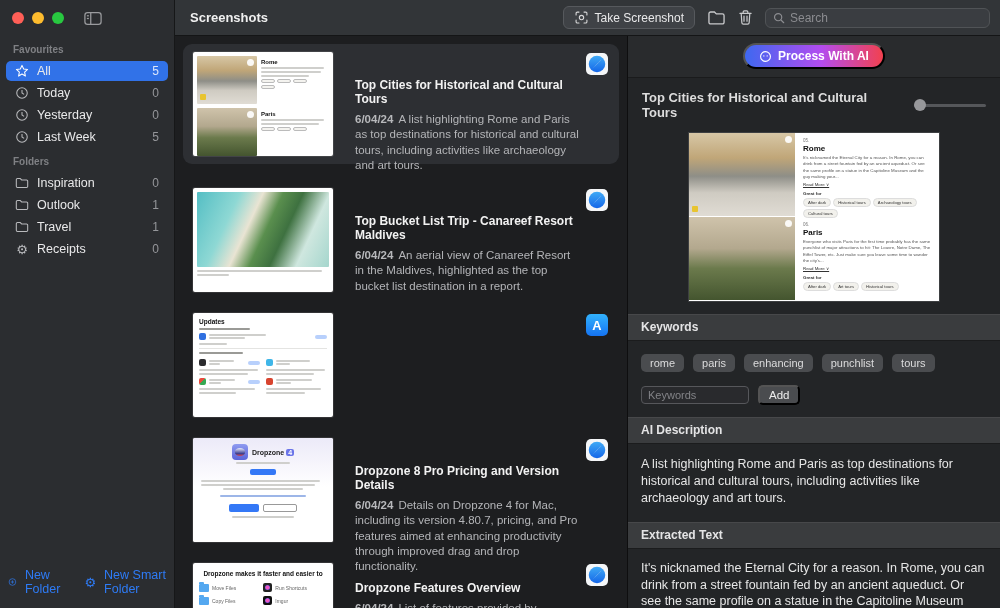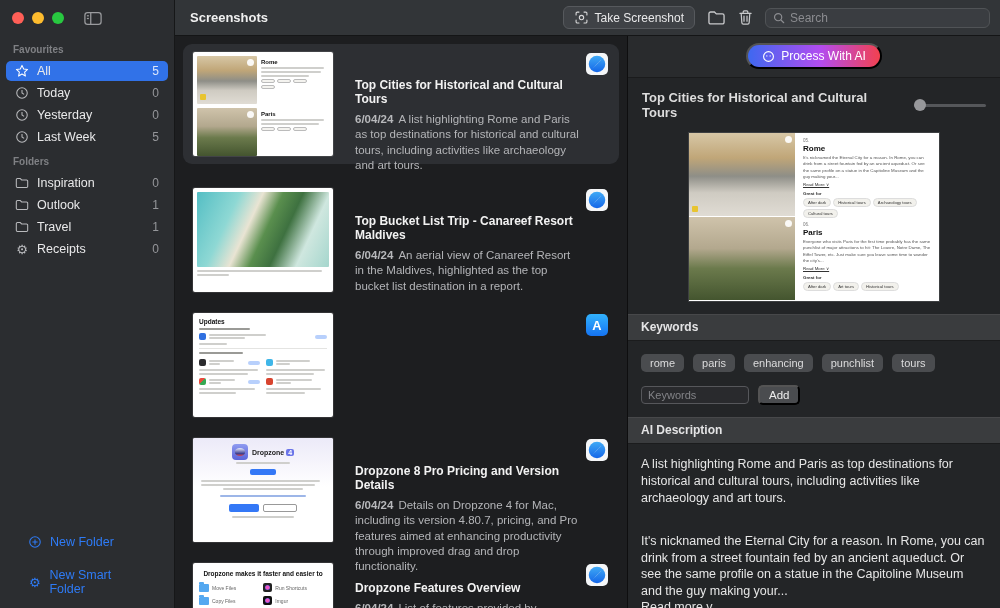--- a/index.html
+++ b/index.html
@@ -16,21 +16,21 @@
   .sb-toggle { margin-left:12px; color:#9a9b9e; display:flex; }
   .side-label { font-size:10px; font-weight:700; color:#7f8084; padding:8px 13px 5px; }
   .side-item { display:flex; align-items:center; gap:8px; margin:1px 6px; padding:3px 9px;
     border-radius:5px; font-size:12.5px; color:#e9e9ea; cursor:default; }
   .side-item svg, .side-item .uico { flex:none; color:#b9babd; }
   .side-item.selected { background:#3172e8; }
   .side-item.selected svg { color:#fff; }
   .side-count { margin-left:auto; font-size:12px; color:#95969a; }
   .side-item.selected .side-count { color:#dbe6fb; }
   .uico { font-size:13px; line-height:13px; width:14px; text-align:center; }
-  .side-bottom { margin-top:auto; padding:6px 28px 12px; display:flex; flex-direction:column; gap:19px; }
+  .side-bottom { margin-top:auto; padding:6px 8px 12px; display:flex; flex-direction:row; gap:19px; }
   .side-link { color:#2e7bf6; font-size:12.5px; display:flex; align-items:center; gap:8px; }
   .side-link .uico { color:#2e7bf6; }
 
   
   .main { flex:1; min-width:0; display:flex; flex-direction:column; }
   .toolbar { height:36px; flex:none; background:#323538; border-bottom:1px solid #141516;
     display:flex; align-items:center; padding:0 10px; gap:12px; }
   .toolbar-title { font-size:13px; font-weight:700; color:#f0f0f0; margin-left:5px; flex:none; }
   .tb-spacer { flex:1; }
   .btn-take { display:flex; align-items:center; gap:6px; background:#3f4246; border:1px solid #56595d;
@@ -114,21 +114,21 @@
   .t-folder::before { content:""; position:absolute; top:-2px; left:0; width:5px; height:2px; background:#54a8f0; border-radius:1px 1px 0 0; }
   .t-sq-dark { width:9px; height:9px; background:#222; border-radius:2px; flex:none; position:relative; }
   .t-sq-dark::after { content:""; position:absolute; inset:2px; border-radius:50%;
     background:radial-gradient(circle,#f056c0 0 40%,#7a5cf0 70%); }
   .t-lbl { font-size:5px; color:#666; white-space:nowrap; overflow:hidden; }
 
   
   .detail { flex:1; min-width:0; background:#232527; display:flex; flex-direction:column; overflow:hidden; }
   .process-row { flex:none; background:#292b2d; border-bottom:1px solid #1a1b1c;
     display:flex; justify-content:center; padding:7px 0 8px; }
-  .btn-process { display:flex; align-items:center; gap:6px; color:#fff; font-weight:400; font-size:12px;
+  .btn-process { display:flex; align-items:center; gap:6px; color:#fff; font-weight:700; font-size:12px;
     padding:4px 14px; border-radius:13px;
     background:linear-gradient(90deg,#3e68f0 0%,#b34cf0 55%,#f2414f 100%); }
   .dt-title-row { flex:none; display:flex; align-items:center; padding:12px 14px 8px; gap:10px; }
   .dt-title { flex:1; min-width:0; font-size:13px; font-weight:700; color:#dddddd; }
   .slider { position:relative; width:72px; height:14px; flex:none; }
   .slider-track { position:absolute; left:0; right:0; top:6px; height:3px; background:#55575a; border-radius:2px; }
   .slider-knob { position:absolute; left:0; top:1px; width:12px; height:12px; border-radius:50%; background:#97989b; }
 
   .preview-wrap { flex:none; display:flex; justify-content:center; padding:5px 0 13px; }
   .preview { width:250px; height:168px; background:#fff; color:#333; overflow:hidden;
@@ -596,20 +596,21 @@
           </div>
           <div class="kw-row">
             <input type="text" class="kw-input" placeholder="Keywords" style="">
             <button class="btn-add">Add</button>
           </div>
         </div>
 
         <div class="sec-bar">AI Description</div>
         <div class="desc-body">A list highlighting Rome and Paris as top destinations for historical and cultural tours, including activities like archaeology and art tours.</div>
 
+        <div class="sec-bar">Extracted Text</div>
         <div class="ext-body">It's nicknamed the Eternal City for a reason. In Rome, you can drink from a street fountain fed by an ancient aqueduct. Or see the same profile on a statue in the Capitoline Museum and the guy making your...
 Read more v
 Great for
 * After dark</div>
       </div>
     </div>
   </div>
 </div>
 
 </body></html>

